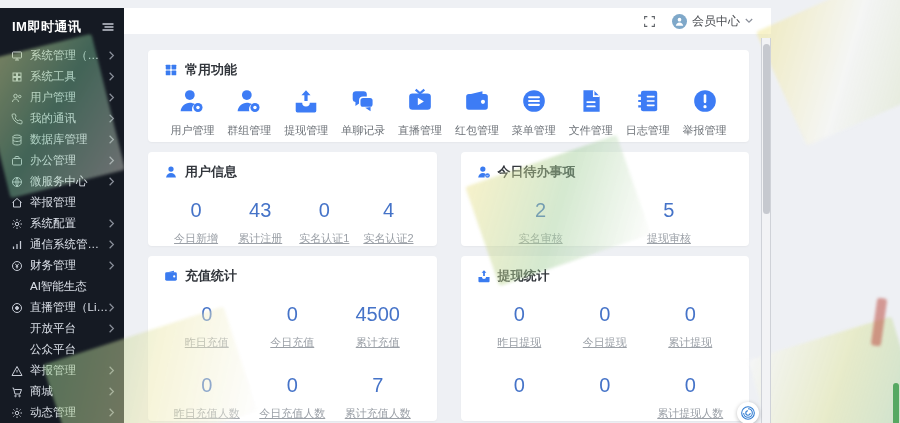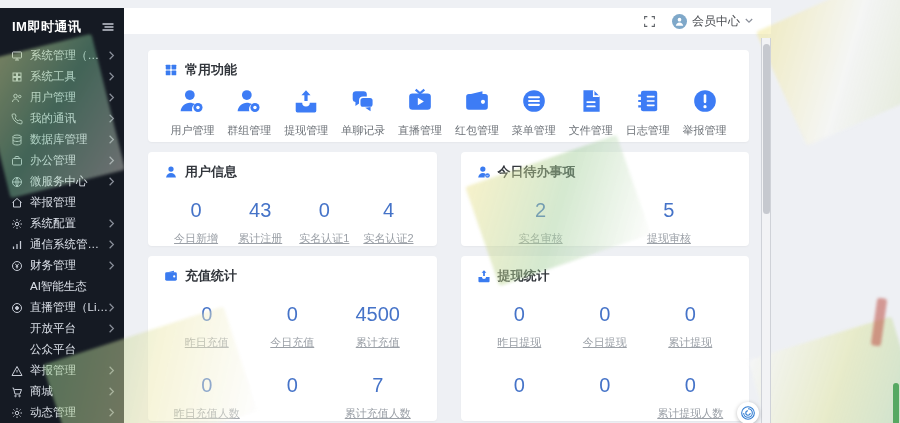--- a/index.html
+++ b/index.html
@@ -568,20 +568,21 @@
             <div class="stat">
               <div class="v">4500</div>
               <div class="l">累计充值</div>
             </div>
             <div class="stat">
               <div class="v">0</div>
               <div class="l">昨日充值人数</div>
             </div>
             <div class="stat">
               <div class="v">0</div>
+              <div class="l">今日充值人数</div>
             </div>
             <div class="stat">
               <div class="v">7</div>
               <div class="l">累计充值人数</div>
             </div>
           </div>
         </section>
 
         <section class="card">
           <div class="card-head">

